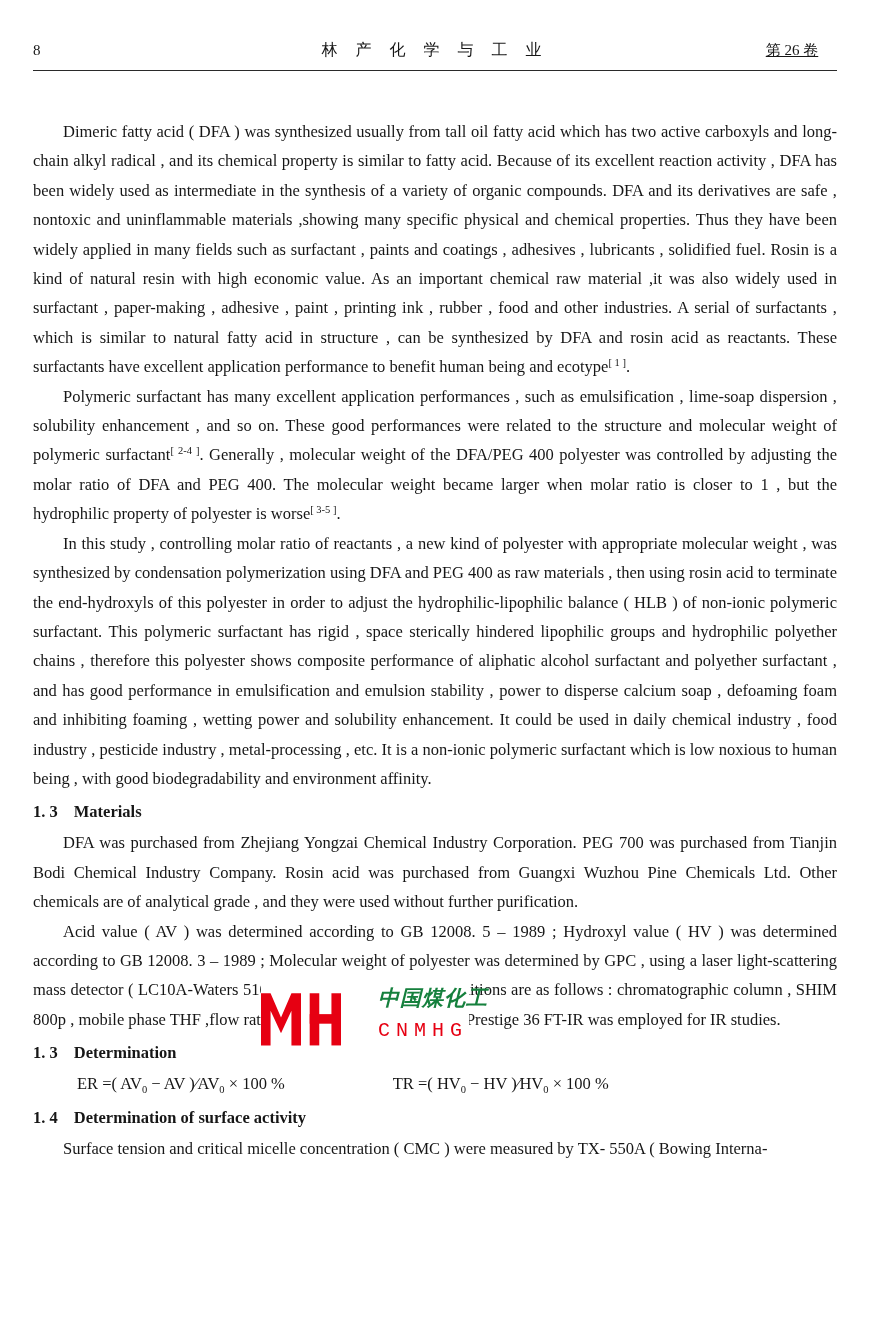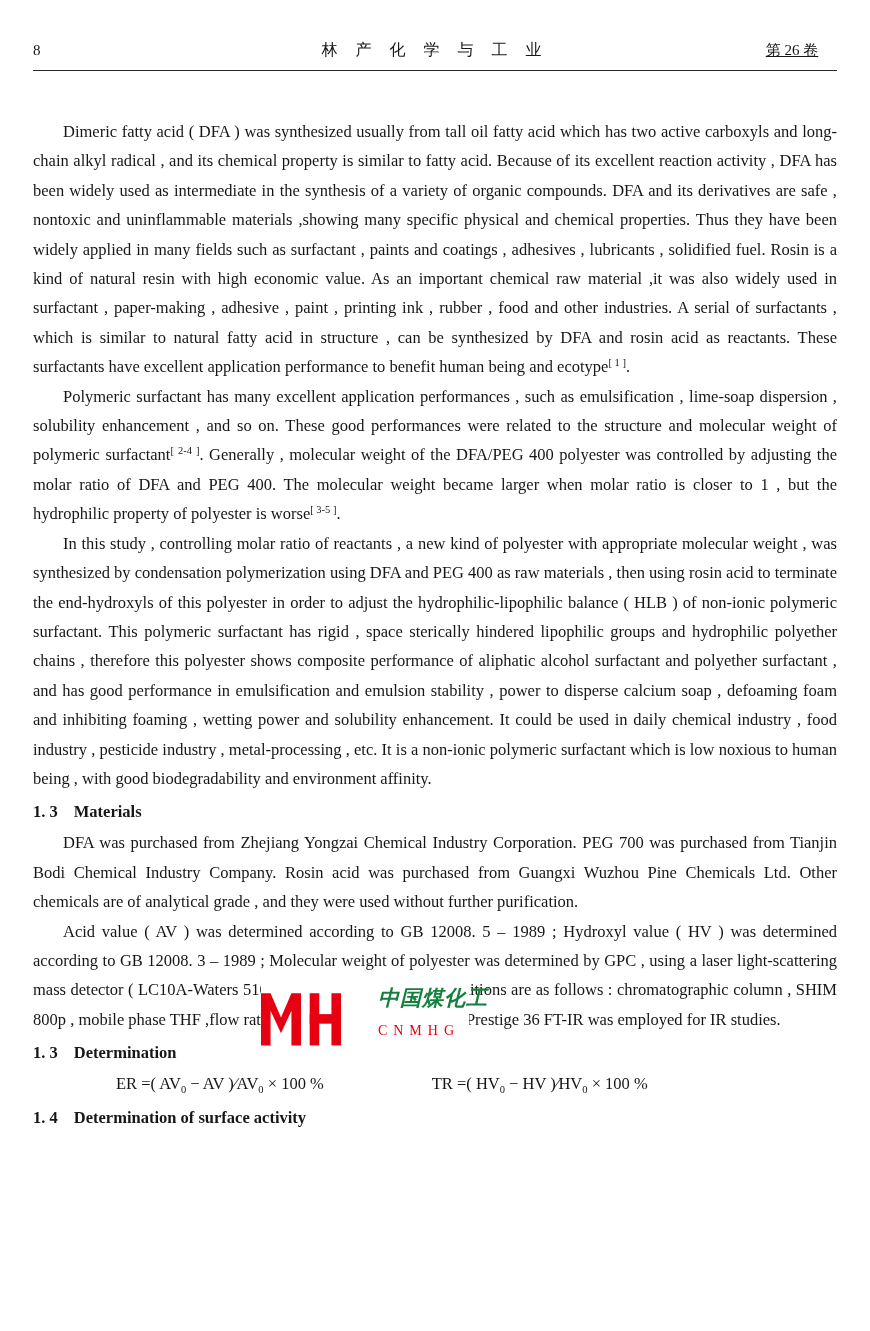--- a/index.html
+++ b/index.html
@@ -21,37 +21,37 @@
   .content{margin-top:46px;font-size:16.5px;line-height:29.4px;text-align:justify;}
   p.para{margin:0;text-indent:30px;}
   sup{font-size:10.5px;line-height:0;vertical-align:super;}
   sub{font-size:10.5px;line-height:0;vertical-align:sub;}
   h2.sec{font-size:19.5px;font-weight:bold;margin:19px 0 11px 0;line-height:28px;}
   h2.sec .sec-num{display:inline-block;margin-right:26px;}
   h3.subsec{font-size:16.5px;font-weight:bold;margin:5px 0 3px 0;line-height:27px;}
   h3.subsec .sub-num{display:inline-block;margin-right:16px;}
   
   .formula-row{display:flex;margin:1px 0 4px 0;}
-  .f-er{margin-left:83px;}
+  .f-er{margin-left:44px;}
   .f-tr{margin-left:108px;}
   
   .wm-anchor{
     display:inline-block;width:205px;height:1px;position:relative;
     vertical-align:baseline;
   }
   .wm-box{
     position:absolute;left:0;top:-46px;width:208px;height:74px;
     background:#ffffff;display:flex;align-items:center;z-index:5;
   }
   .wm-logo{flex:0 0 auto;}
   .wm-text{margin-left:7px;display:flex;flex-direction:column;justify-content:center;}
   .wm-cn{font-size:21px;font-weight:bold;letter-spacing:1px;white-space:nowrap;
          font-family:"DejaVu Sans","Liberation Sans",sans-serif;}
-  .wm-en{font-size:14px;letter-spacing:6px;margin-top:3px;
-         font-family:Liberation Serif, serif;}
+  .wm-en{font-size:20px;letter-spacing:6px;margin-top:3px;
+         font-family:Liberation Mono, monospace;}
 </style>
 </head>
 <body>
 
 <div class="page">
 
   <div class="header">
     <div class="page-num">8</div>
     <div class="journal-title">林 产 化 学 与 工 业</div>
     <div class="volume">第 26 卷</div>
@@ -84,15 +84,16 @@
           </span></span><span>Prestige 36 FT-IR was employed for IR studies.</span></p>
 
     <h3 class="subsec"><span class="sub-num">1. 3</span><span>Determination</span></h3>
 
     <div class="formula-row">
       <span class="f-er"><span>ER =( AV</span><sub>0</sub><span> − AV )∕AV</span><sub>0</sub><span> × 100 %</span></span>
       <span class="f-tr"><span>TR =( HV</span><sub>0</sub><span> − HV )∕HV</span><sub>0</sub><span> × 100 %</span></span>
     </div>
 
     <h3 class="subsec"><span class="sub-num">1. 4</span><span>Determination of surface activity</span></h3>
+    <p class="para">Surface tension and critical micelle concentration ( CMC ) were measured by TX- 550A ( Bowing Interna-</p>
 
   </div>
 </div>
 
 </body></html>

